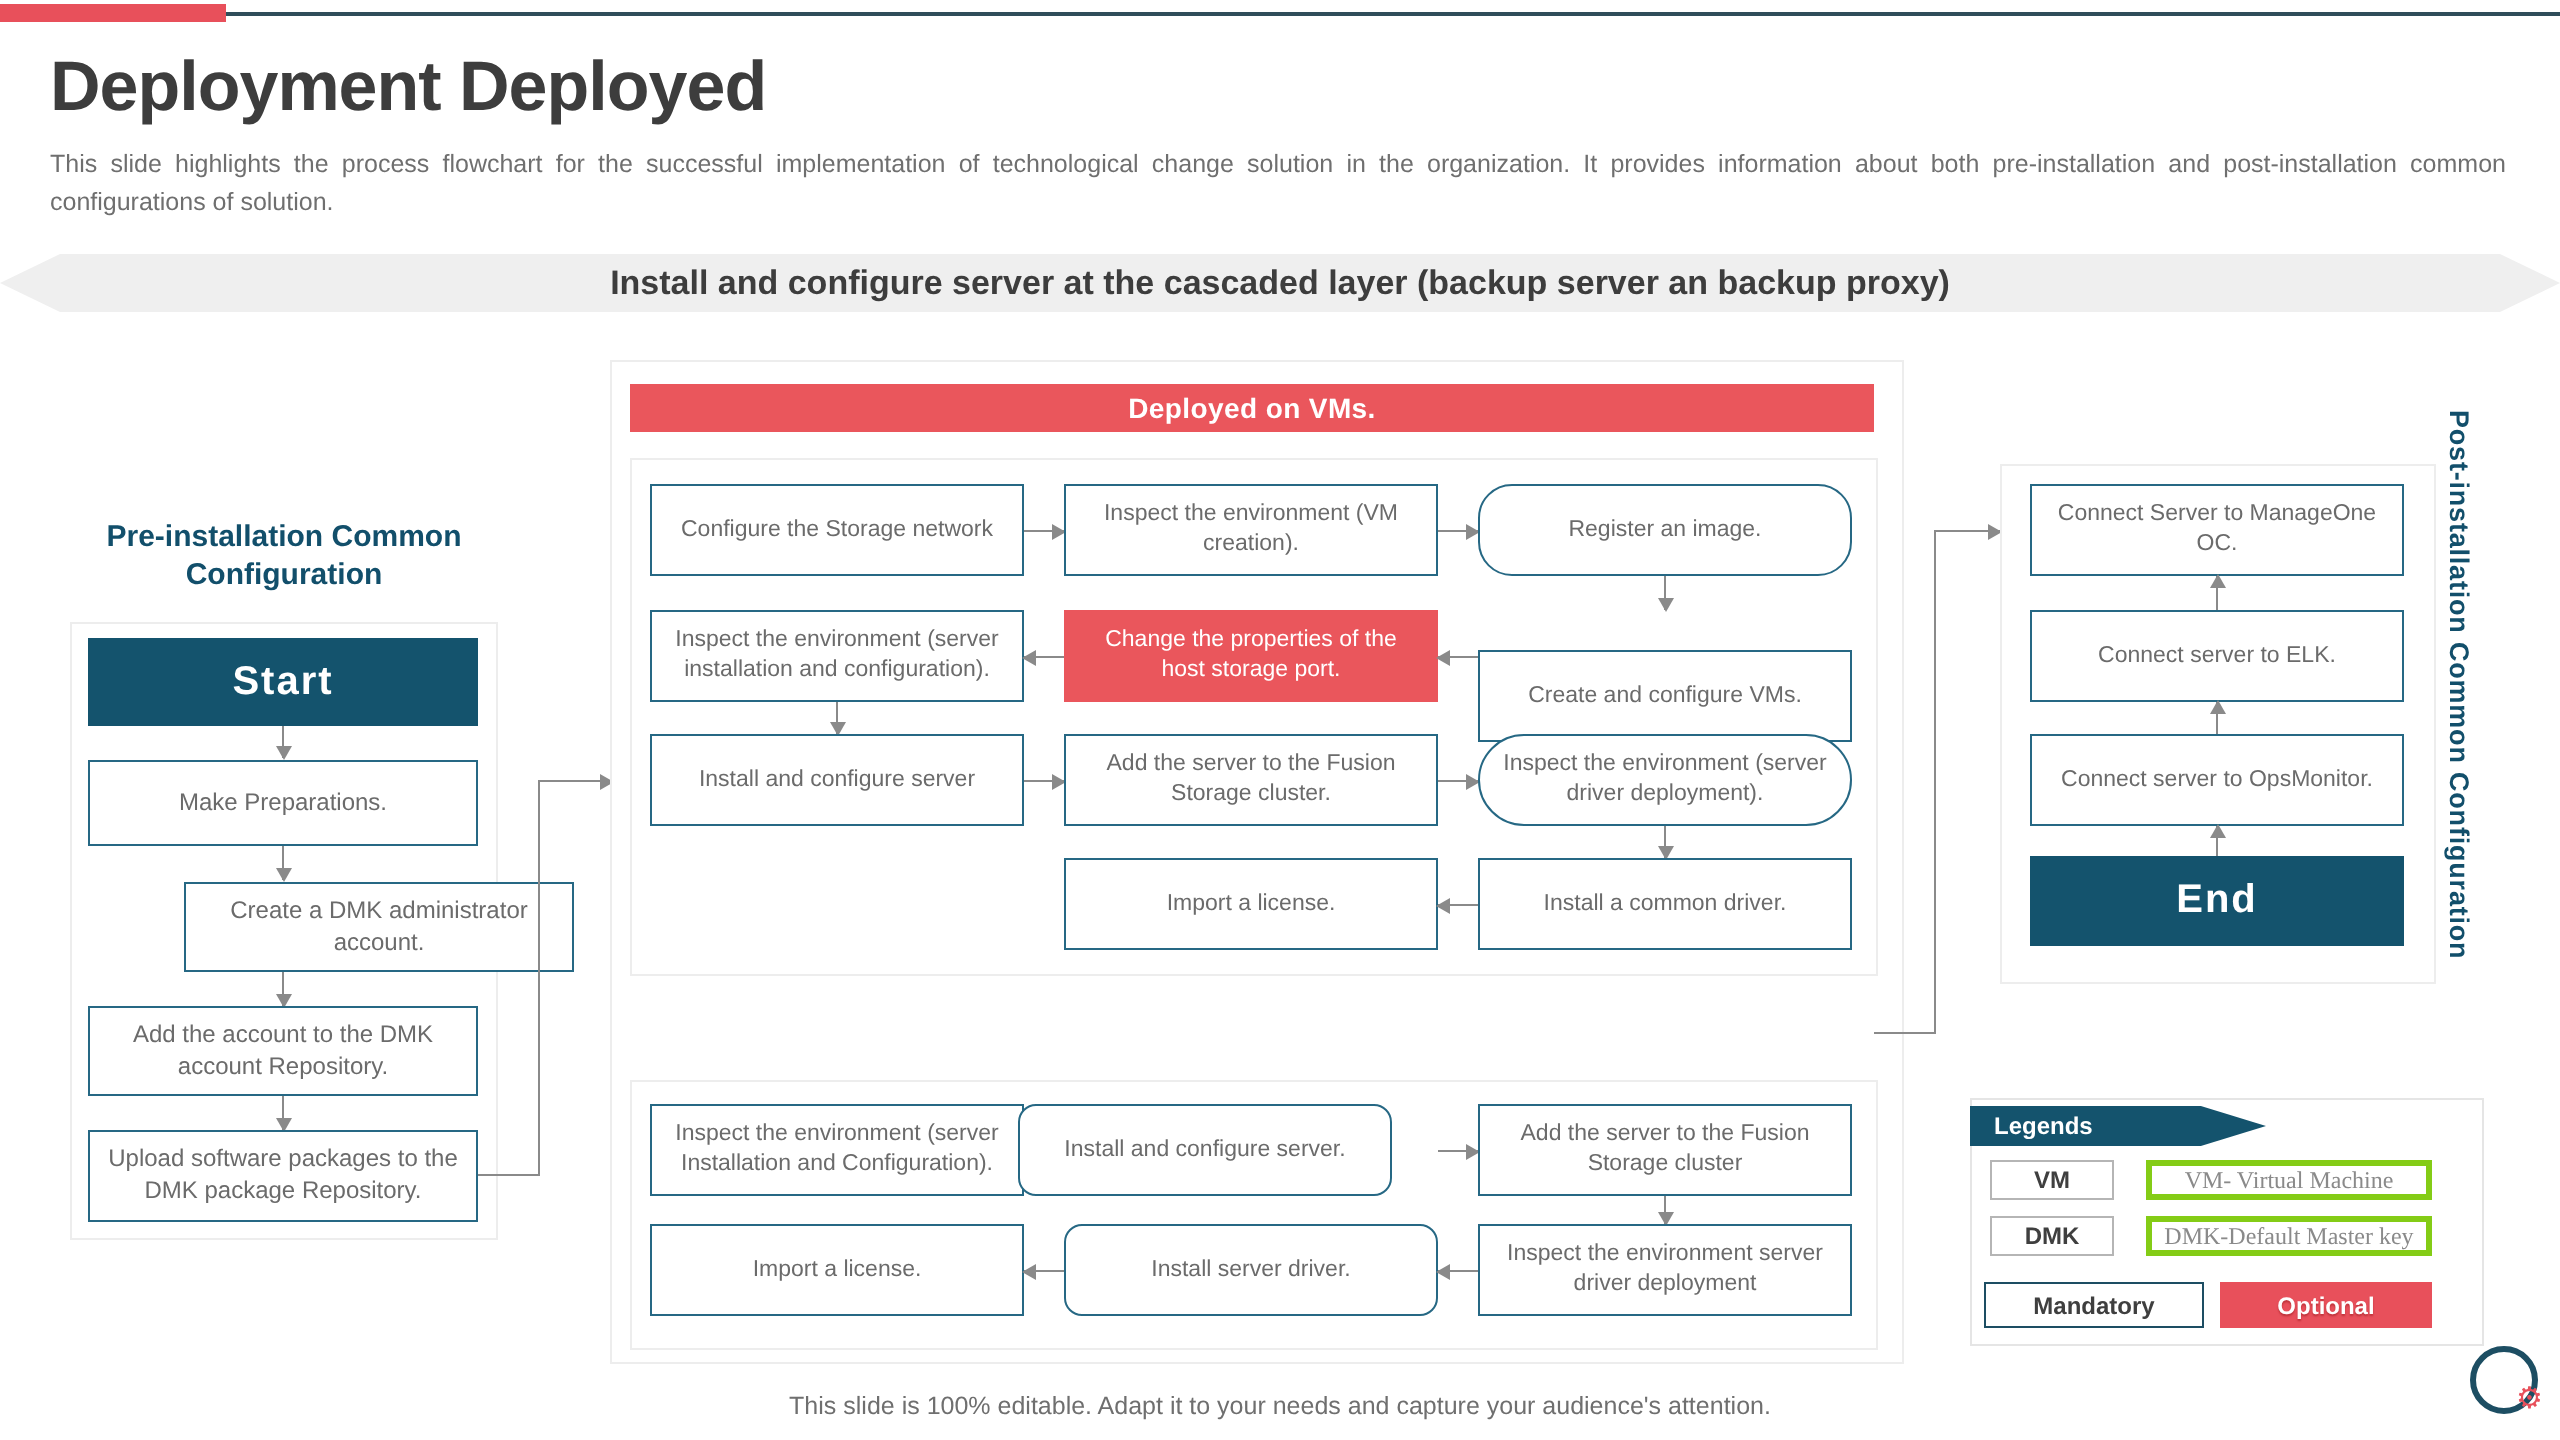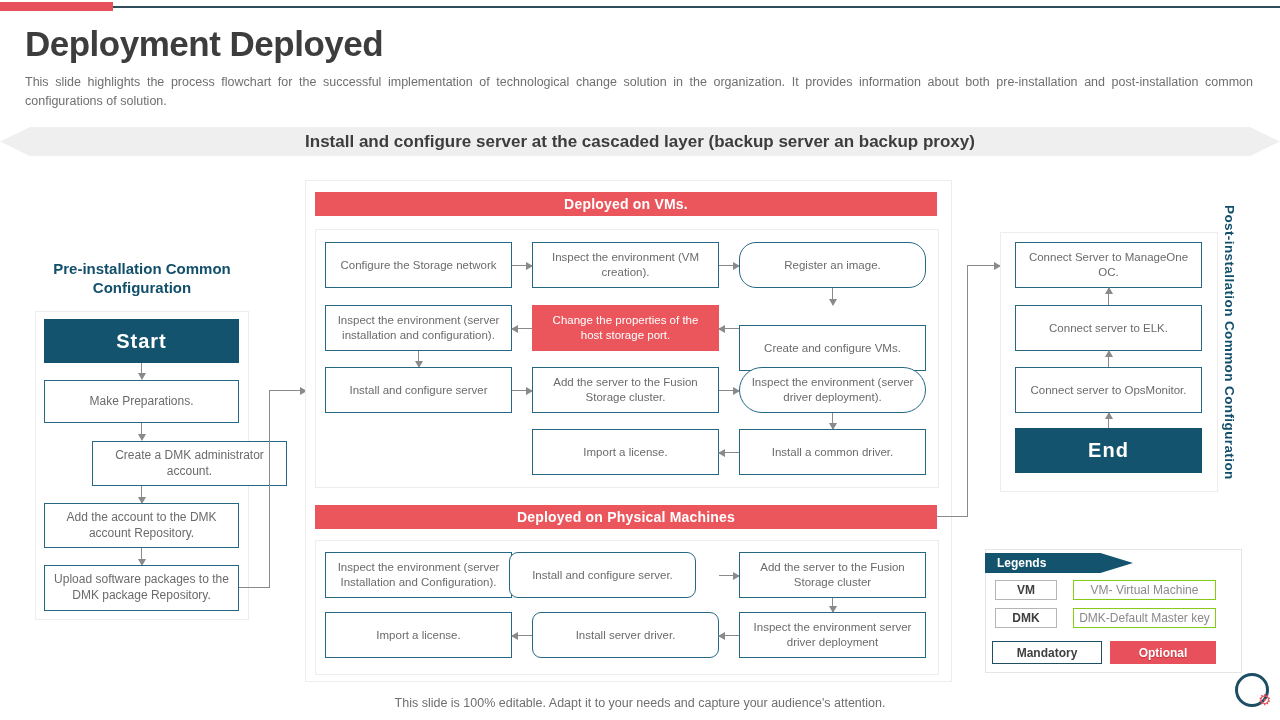--- a/index.html
+++ b/index.html
@@ -53,22 +53,22 @@
   .ar.up::after{content:'';position:absolute;top:-1px;left:-3.5px;
         border-bottom:7px solid #8a8a8a;border-left:4px solid transparent;border-right:4px solid transparent;}
   .seg{position:absolute;background:#8a8a8a;}
 
   
   .leg-head{position:absolute;background:#14536d;color:#fff;font-weight:bold;font-size:12px;
         display:flex;align-items:center;padding-left:12px;box-sizing:border-box;
         clip-path:polygon(0 0,78% 0,100% 50%,78% 100%,0 100%);}
   .leg-key{position:absolute;box-sizing:border-box;border:1px solid #b5b5b5;display:flex;
         align-items:center;justify-content:center;font-size:12px;font-weight:bold;color:#3f3f3f;}
-  .leg-val{position:absolute;box-sizing:border-box;border:1px solid #84cc16;display:flex;
-        align-items:center;justify-content:center;font-size:12px;color:#8a8a8a;}
+  .leg-val{position:absolute;box-sizing:border-box;border:3px solid #84cc16;display:flex;
+        align-items:center;justify-content:center;font-size:12px;color:#8a8a8a;font-family:Liberation Serif, serif;}
   .leg-mand{position:absolute;box-sizing:border-box;border:1px solid #1d4e63;display:flex;
         align-items:center;justify-content:center;font-size:12px;font-weight:bold;color:#3f3f3f;}
   .leg-opt{position:absolute;box-sizing:border-box;background:#e8505b;display:flex;
         align-items:center;justify-content:center;font-size:12px;font-weight:bold;color:#fff;
         text-shadow:0 1px 1px rgba(160,30,35,.6);}
 
   .footer{position:absolute;left:0;top:696px;width:1280px;text-align:center;font-size:12.5px;
         color:#6f6f6f;}
 
   
@@ -133,21 +133,20 @@
   <div class="ar h right" style="left:512px;top:390px;width:20px;"></div>
   <div class="fbox" style="left:532px;top:367px;width:187px;height:46px;">Add the server to the Fusion Storage cluster.</div>
   <div class="ar h right" style="left:719px;top:390px;width:20px;"></div>
   <div class="fbox" style="left:739px;top:367px;width:187px;height:46px;border-radius:23px;">Inspect the environment (server driver deployment).</div>
   <div class="ar v down" style="left:832px;top:413px;height:16px;"></div>
 
   <div class="fbox" style="left:532px;top:429px;width:187px;height:46px;">Import a license.</div>
   <div class="ar h left" style="left:719px;top:452px;width:20px;"></div>
   <div class="fbox" style="left:739px;top:429px;width:187px;height:46px;">Install a common driver.</div>
 
-  <div class="secbar" style="left:315px;top:505px;width:622px;height:24px;">Deployed on Physical Machines</div>
   <div class="panel" style="left:315px;top:540px;width:622px;height:133px;"></div>
 
   <div class="fbox" style="left:325px;top:552px;width:187px;height:46px;">Inspect the environment (server Installation and Configuration).</div>
   <div class="ar h right" style="left:512px;top:575px;width:20px;"></div>
   <div class="fbox round" style="left:509px;top:552px;width:187px;height:46px;">Install and configure server.</div>
   <div class="ar h right" style="left:719px;top:575px;width:20px;"></div>
   <div class="fbox" style="left:739px;top:552px;width:187px;height:46px;">Add the server to the Fusion Storage cluster</div>
   <div class="ar v down" style="left:832px;top:598px;height:14px;"></div>
 
   <div class="fbox" style="left:325px;top:612px;width:187px;height:46px;">Import a license.</div>

